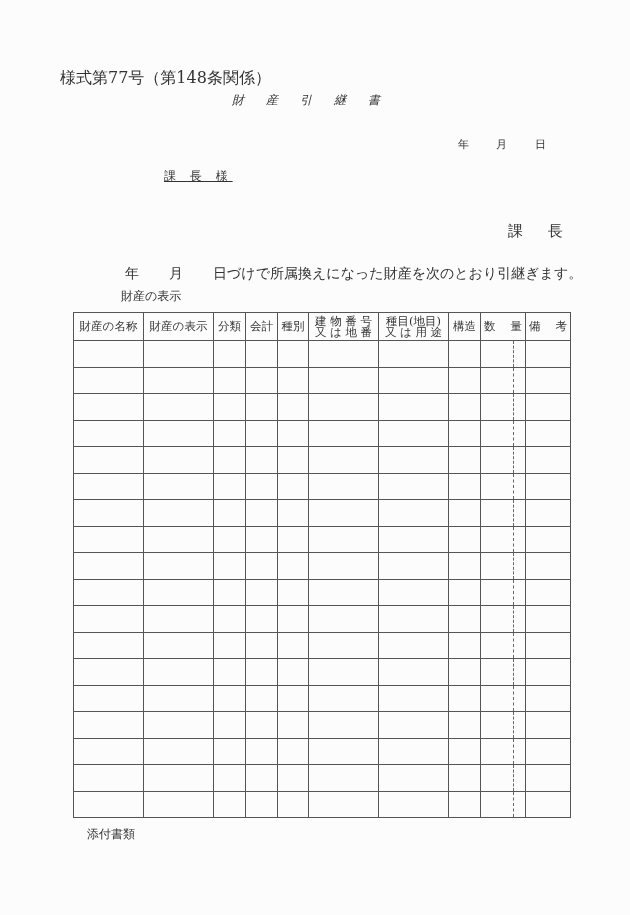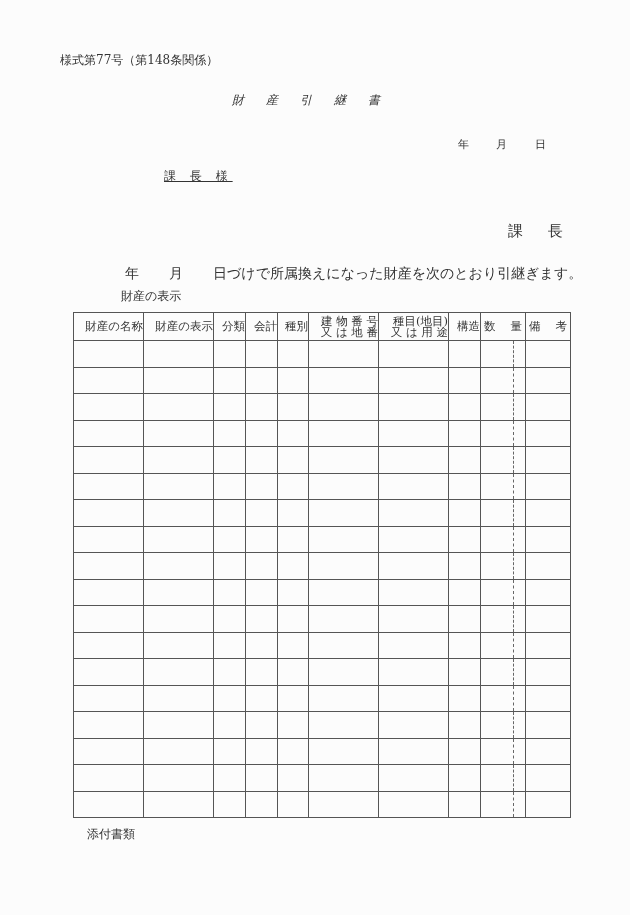--- a/index.html
+++ b/index.html
@@ -1,37 +1,37 @@
 <!DOCTYPE html>
 <html><head>
 <meta charset="utf-8">
 <style>
   html, body { margin: 0; padding: 0; }
   body {
     width: 630px; height: 915px; background: #fcfcfc; position: relative;
     font-family: "DejaVu Serif", "Liberation Serif", serif; color: #333; overflow: hidden;
   }
   .abs { position: absolute; white-space: nowrap; }
-  .form-no { left: 60px; top: 52px; font-size: 12px; text-align: center; }
+  .form-no { left: 60px; top: 68px; font-size: 16px; text-align: center; }
   .title { left: 232px; top: 92px; font-size: 12px; font-style: italic; }
   .title span { display: inline-block; width: 34px; }
   .date-row { top: 137px; font-size: 11px; }
   .addressee { left: 164px; top: 168px; font-size: 12px; letter-spacing: 5px; text-decoration: underline; }
   .sender { left: 508px; top: 222px; font-size: 15px; letter-spacing: 10px; }
   .body-text { left: 125px; top: 265px; font-size: 14px; }
   .body-text .gap { display: inline-block; width: 30px; }
   .section-label { left: 87px; top: 288px; font-size: 12px; padding-left: 34px; }
   table.grid {
     position: absolute; left: 73px; top: 312px; border-collapse: collapse;
     table-layout: fixed; width: 497px;
   }
   table.grid th, table.grid td {
     border: 1px solid #555; padding: 0; font-weight: normal; font-size: 11.5px;
   }
-  table.grid th { height: 27px; text-align: right; line-height: 11px; margin-left: 33px; }
+  table.grid th { height: 27px; text-align: center; line-height: 11px; margin-left: 33px; }
   table.grid td { height: 25.5px; }
   .qty-cell { position: relative; }
   .qty-cell::after {
     content: ""; position: absolute; top: 0; bottom: 0; left: 32px;
     border-left: 1px dashed #666;
   }
   .th-split { display: flex; justify-content: space-between; padding: 0 3px; }
   .attach { left: 87px; top: 826px; font-size: 12px; }
 </style>
 </head>

